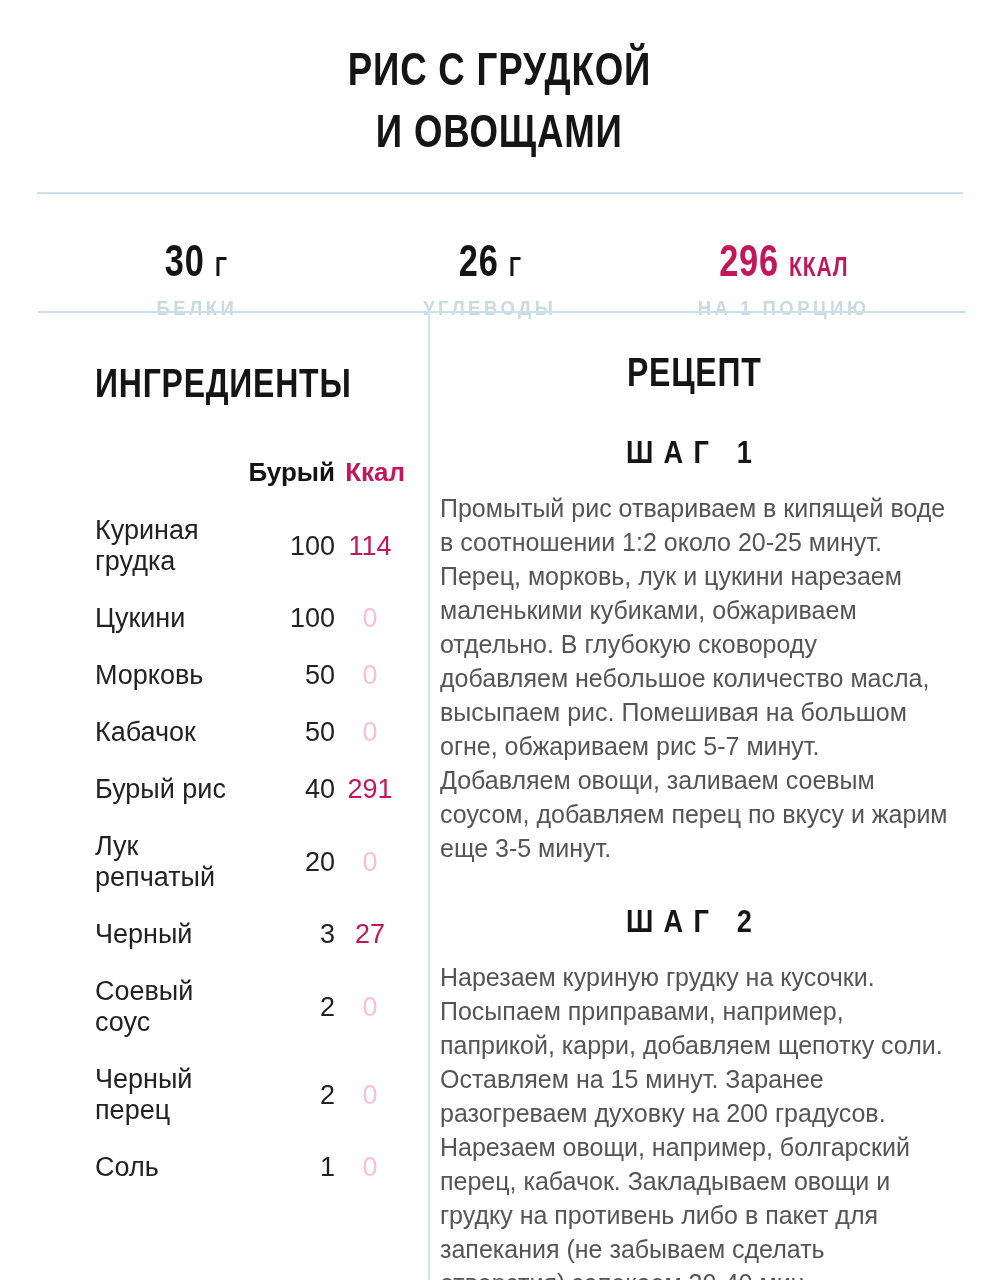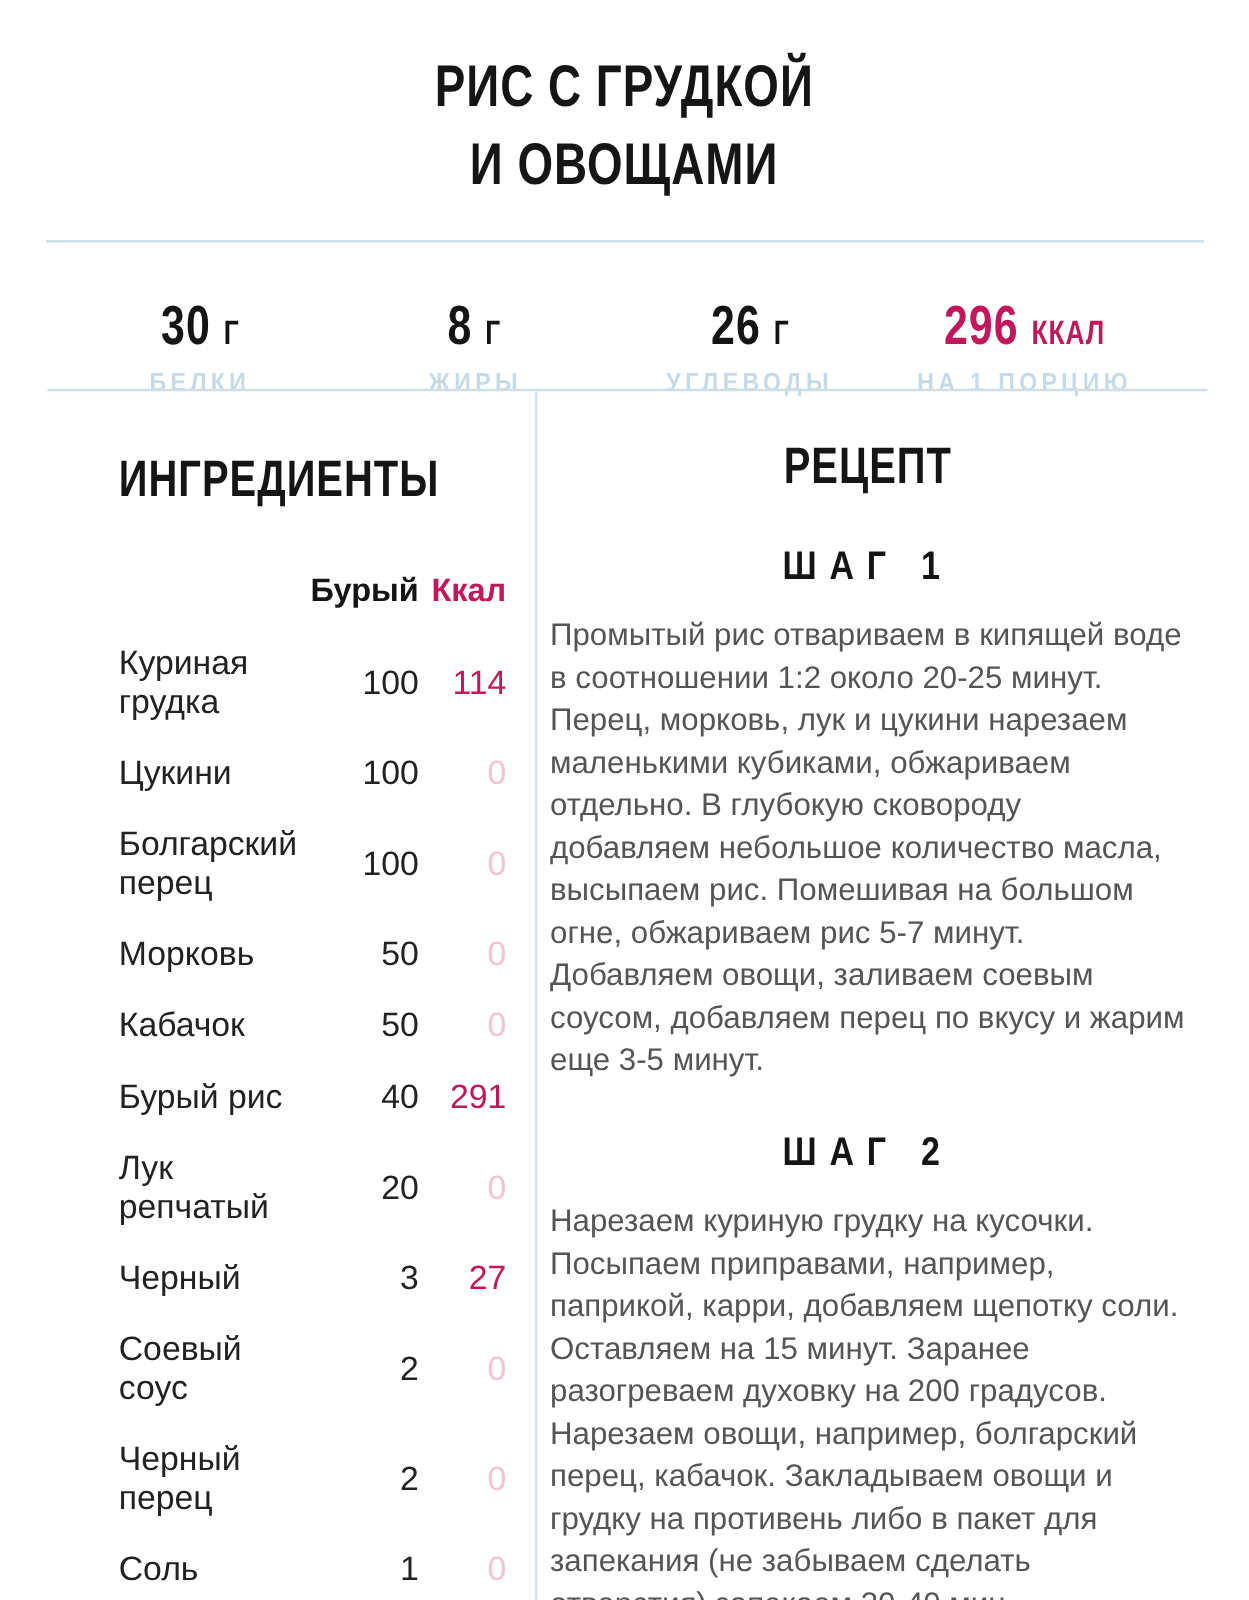--- a/index.html
+++ b/index.html
@@ -62,21 +62,21 @@
     text-align:right;padding-bottom:6px;
   }
   .ing-head-row th.kcal-h{color:#c2185b;}
   .ing-row td{
     font-size:27px;color:#222222;
     padding-top:21px;padding-bottom:5px;
     vertical-align:middle;line-height:31px;
   }
   .ing-row .name{text-align:left;padding-right:8px;}
   .ing-row .grams{text-align:right;width:72px;}
-  .ing-row .kcal{text-align:right;width:70px;}
+  .ing-row .kcal{text-align:center;width:70px;}
   .kcal.val{color:#c2185b;}
   .kcal.zero{color:#f4c2d7;}
 
   
   .recipe{position:absolute;top:350px;left:440px;width:508px;}
   .recipe-heading{
     text-align:center;font-size:41px;color:#151515;line-height:44px;
   }
   .step-heading{
     text-align:center;font-size:32px;color:#151515;
@@ -102,28 +102,20 @@
 
   <div class="hr hr1"></div>
 
   <div class="nutrition">
     <div class="nut-item">
       <div class="nut-value">
         <span class="cond"><span>30</span> <span class="unit">Г</span></span>
       </div>
       <div class="nut-label">
         <span class="cond">БЕЛКИ</span>
-      </div>
-    </div>
-    <div class="nut-item">
-      <div class="nut-value">
-        <span class="cond"><span>8</span> <span class="unit">Г</span></span>
-      </div>
-      <div class="nut-label">
-        <span class="cond">ЖИРЫ</span>
       </div>
     </div>
     <div class="nut-item">
       <div class="nut-value">
         <span class="cond"><span>26</span> <span class="unit">Г</span></span>
       </div>
       <div class="nut-label">
         <span class="cond">УГЛЕВОДЫ</span>
       </div>
     </div>
@@ -158,25 +150,20 @@
           <td class="name">Куриная грудка</td>
           <td class="grams">100</td>
           <td class="kcal val">114</td>
         </tr>
         <tr class="ing-row">
           <td class="name">Цукини</td>
           <td class="grams">100</td>
           <td class="kcal zero">0</td>
         </tr>
         <tr class="ing-row">
-          <td class="name">Болгарский перец</td>
-          <td class="grams">100</td>
-          <td class="kcal zero">0</td>
-        </tr>
-        <tr class="ing-row">
           <td class="name">Морковь</td>
           <td class="grams">50</td>
           <td class="kcal zero">0</td>
         </tr>
         <tr class="ing-row">
           <td class="name">Кабачок</td>
           <td class="grams">50</td>
           <td class="kcal zero">0</td>
         </tr>
         <tr class="ing-row">

